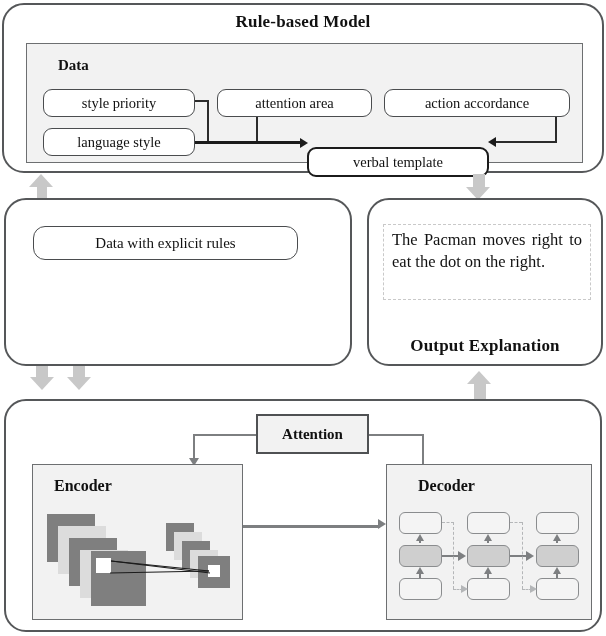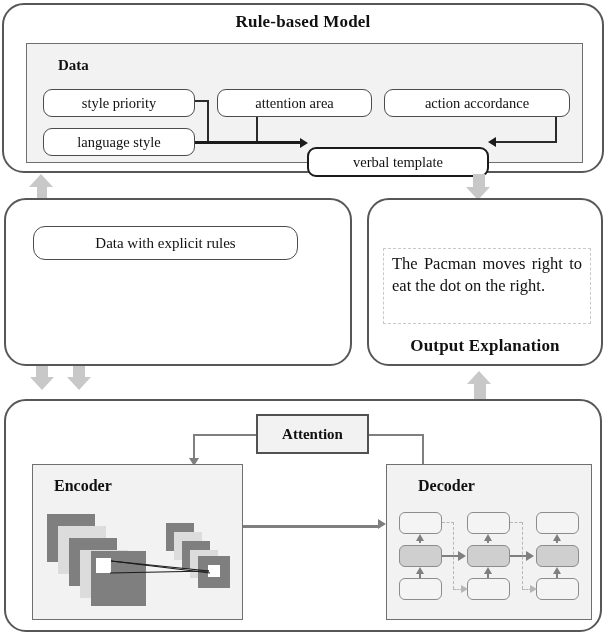--- a/index.html
+++ b/index.html
@@ -175,21 +175,21 @@
     <div class="shaft" style="left:8px;top:12px;width:12px;height:18px;"></div>
   </div>
 
   <div class="panel" style="left:4px;top:198px;width:348px;height:168px;">
     <div class="dpill" style="left:27px;top:26px;width:265px;height:34px;">
       <span>Data with explicit rules</span>
     </div>
   </div>
 
   <div class="panel" style="left:367px;top:198px;width:236px;height:168px;">
-    <div class="outbox" style="left:14px;top:24px;width:208px;height:76px;margin-top:24px;">
+    <div class="outbox" style="left:14px;top:24px;width:208px;height:76px;">
       <div class="outtext">The Pacman moves right to eat the dot on the right.</div>
     </div>
     <div class="panel-title" style="top:136px;">Output Explanation</div>
   </div>
 
   <div class="panel" style="left:4px;top:399px;width:598px;height:233px;">
 
     <div class="gline" style="left:187px;top:33px;width:66px;height:2px;"></div>
     <div class="gline" style="left:187px;top:33px;width:2px;height:25px;"></div>
     <div class="gah gah-down" style="left:183px;top:57px;"></div>

